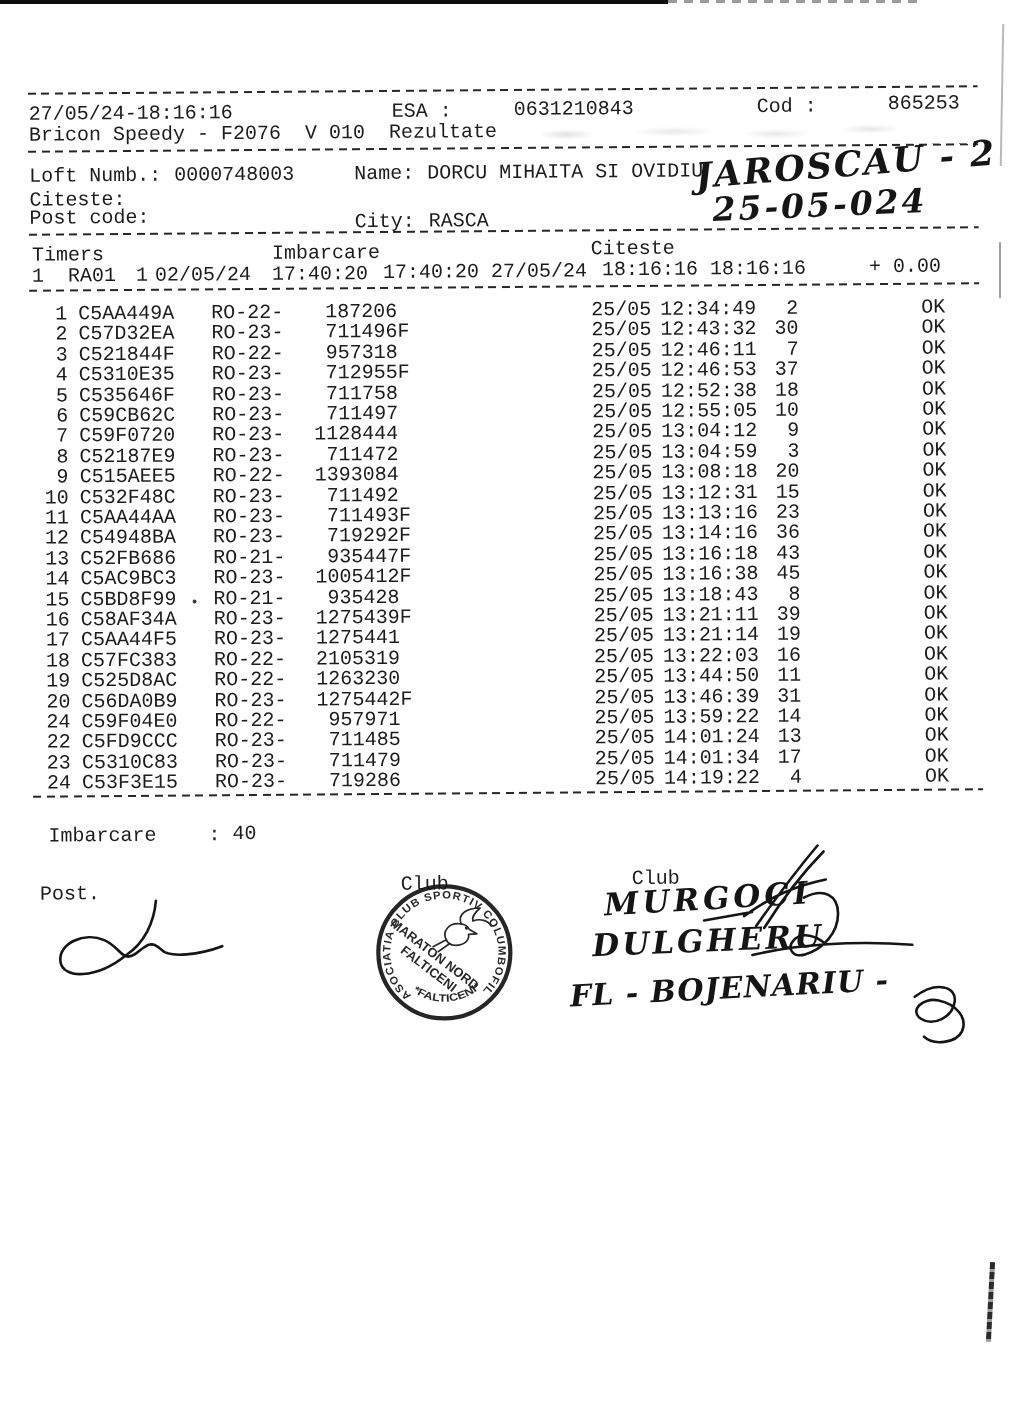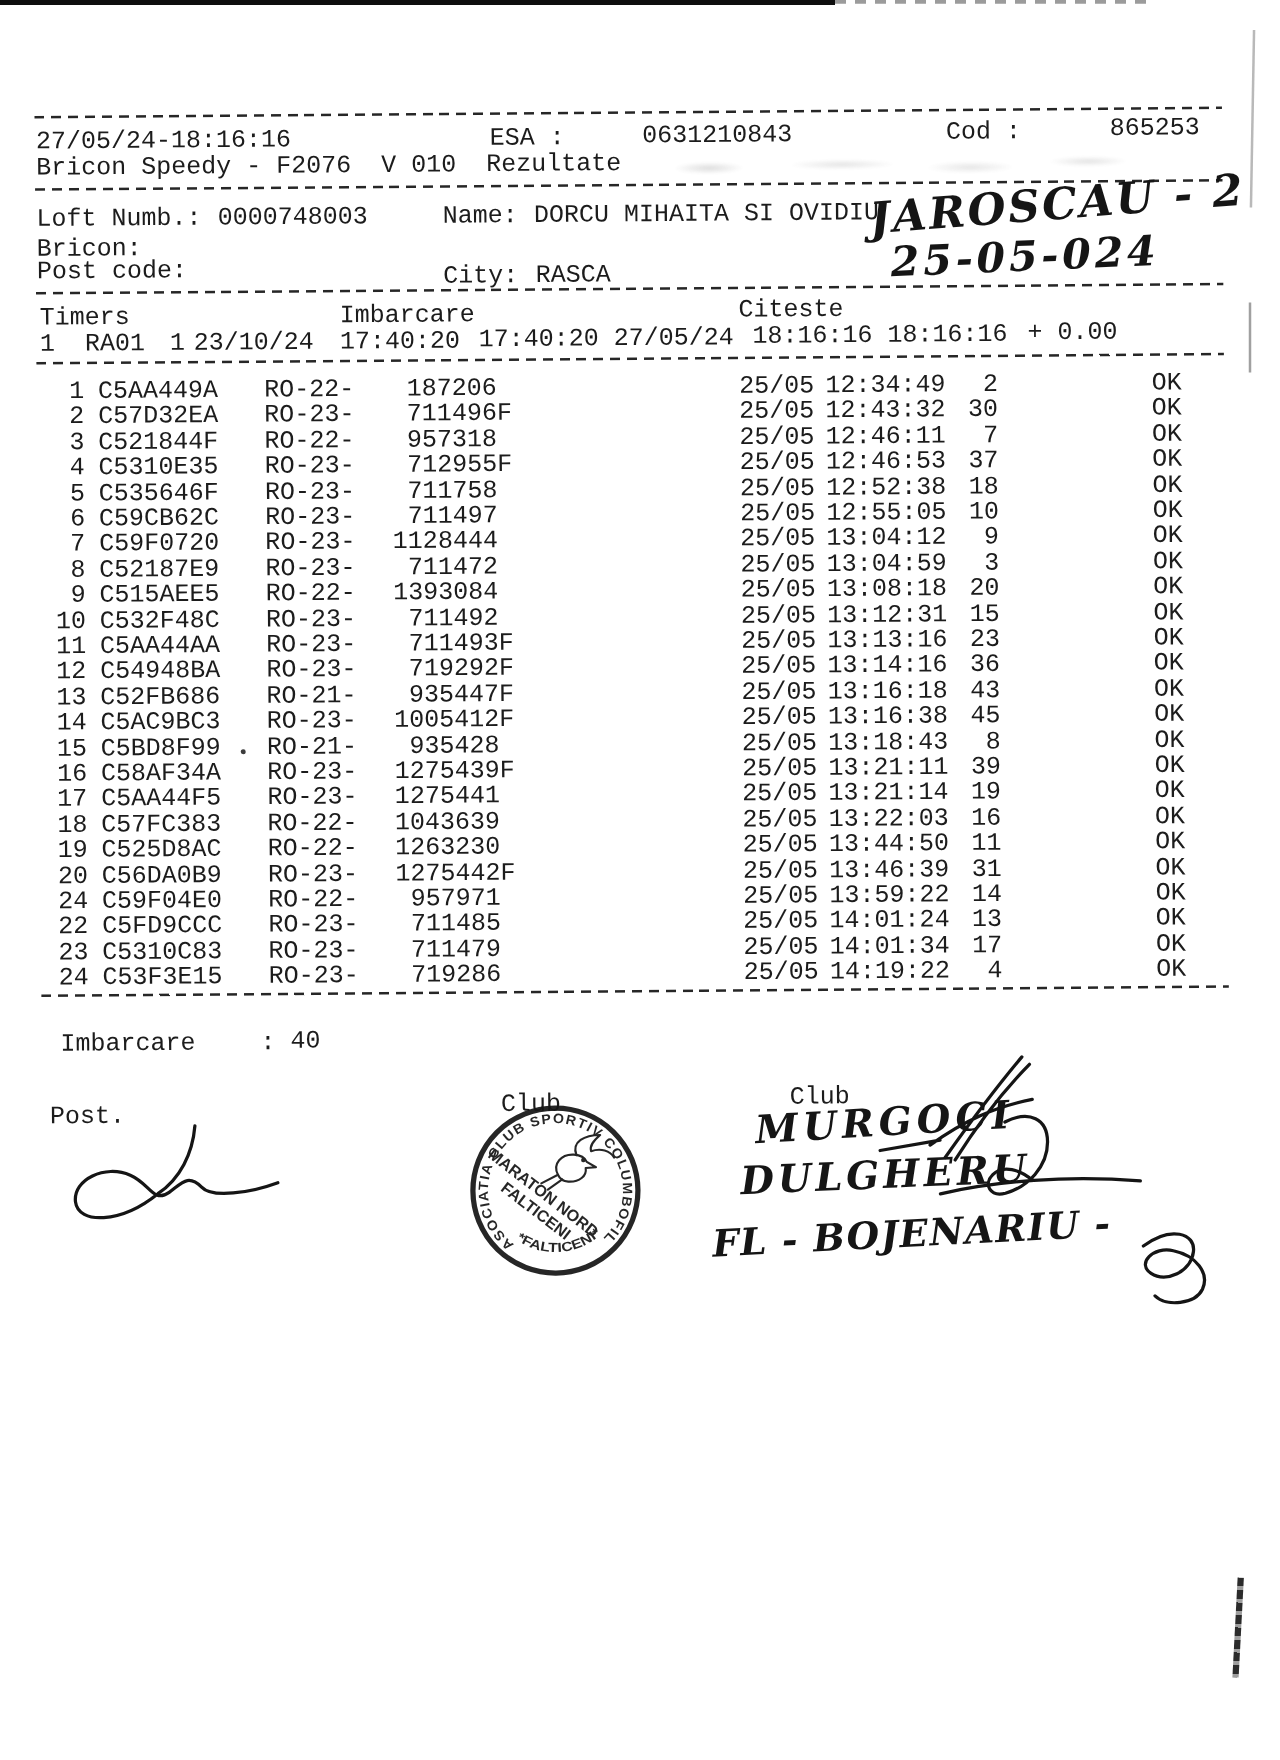--- a/index.html
+++ b/index.html
@@ -55,41 +55,41 @@
   <span class="ln" style="left:759px;top:98px">Cod :</span>
   <span class="ln" style="left:890px;top:96px">865253</span>
   <span class="ln" style="left:31px;top:121px">Bricon Speedy - F2076  V 010  Rezultate</span>
   <div class="art smudge"></div>
   <div class="dash" style="top:147px"></div>
 
   <span class="ln" style="left:31px;top:162px">Loft Numb.:</span>
   <span class="ln" style="left:176px;top:162px">0000748003</span>
   <span class="ln" style="left:356px;top:162px">Name:</span>
   <span class="ln" style="left:429px;top:162px">DORCU MIHAITA SI OVIDIU</span>
-  <span class="ln" style="left:31px;top:186px">Bricon:</span>
+  <span class="ln" style="left:31px;top:186px">Citeste:</span>
   <span class="ln" style="left:31px;top:204px">Post code:</span>
   <span class="ln" style="left:356px;top:210px">City:</span>
   <span class="ln" style="left:430px;top:210px">RASCA</span>
   <div class="dash" style="top:230px"></div>
 
   <span class="hw" style="left:697px;top:146px;font-size:35px;transform:rotate(-4deg);letter-spacing:2px">JAROSCAU - 2</span>
   <span class="hw" style="left:714px;top:188px;font-size:33px;transform:rotate(-2deg);letter-spacing:3px">25-05-024</span>
 
   <span class="ln" style="left:33px;top:241px">Timers</span>
   <span class="ln" style="left:273px;top:241px">Imbarcare</span>
   <span class="ln" style="left:592px;top:239px">Citeste</span>
   <span class="ln" style="left:33px;top:262px">1  RA01</span>
   <span class="ln" style="left:137px;top:262px">1</span>
-  <span class="ln" style="left:156px;top:262px">23/10/24</span>
+  <span class="ln" style="left:156px;top:262px">02/05/24</span>
   <span class="ln" style="left:273px;top:262px">17:40:20</span>
   <span class="ln" style="left:384px;top:261px">17:40:20</span>
   <span class="ln" style="left:492px;top:261px">27/05/24</span>
   <span class="ln" style="left:603px;top:260px">18:16:16</span>
   <span class="ln" style="left:711px;top:260px">18:16:16</span>
-  <span class="ln" style="left:823px;top:259px">+ 0.00</span>
+  <span class="ln" style="left:870px;top:259px">+ 0.00</span>
   <div class="dash" style="top:286px"></div>
 
   <div id="results-host">
   <div class="row" style="top: 300px;">
     <span class="c c-pos">1</span>
     <span class="c c-ring">C5AA449A</span>
     <span class="c c-series">RO-22-</span>
     <span class="c c-num">&nbsp;187206</span>
     <span class="c c-date">25/05</span>
     <span class="c c-time">12:34:49</span>
@@ -270,21 +270,21 @@
     <span class="c c-date">25/05</span>
     <span class="c c-time">13:21:14</span>
     <span class="c c-arr">19</span>
     <span class="c c-status">OK</span>
   </div>
 
   <div class="row" style="top: 646.8px;">
     <span class="c c-pos">18</span>
     <span class="c c-ring">C57FC383</span>
     <span class="c c-series">RO-22-</span>
-    <span class="c c-num">1043639</span>
+    <span class="c c-num">2105319</span>
     <span class="c c-date">25/05</span>
     <span class="c c-time">13:22:03</span>
     <span class="c c-arr">16</span>
     <span class="c c-status">OK</span>
   </div>
 
   <div class="row" style="top: 667.2px;">
     <span class="c c-pos">19</span>
     <span class="c c-ring">C525D8AC</span>
     <span class="c c-series">RO-22-</span>

